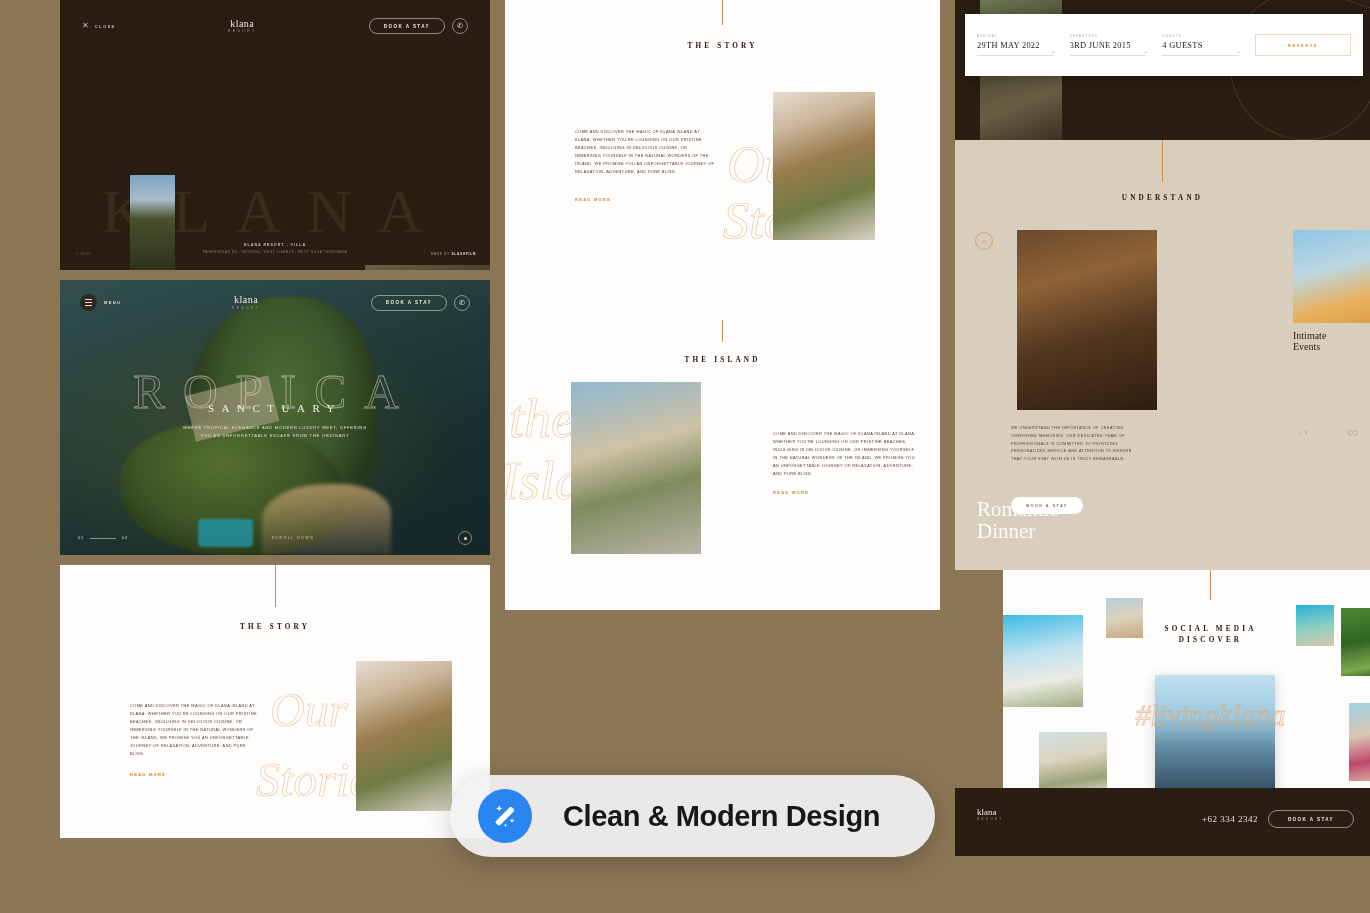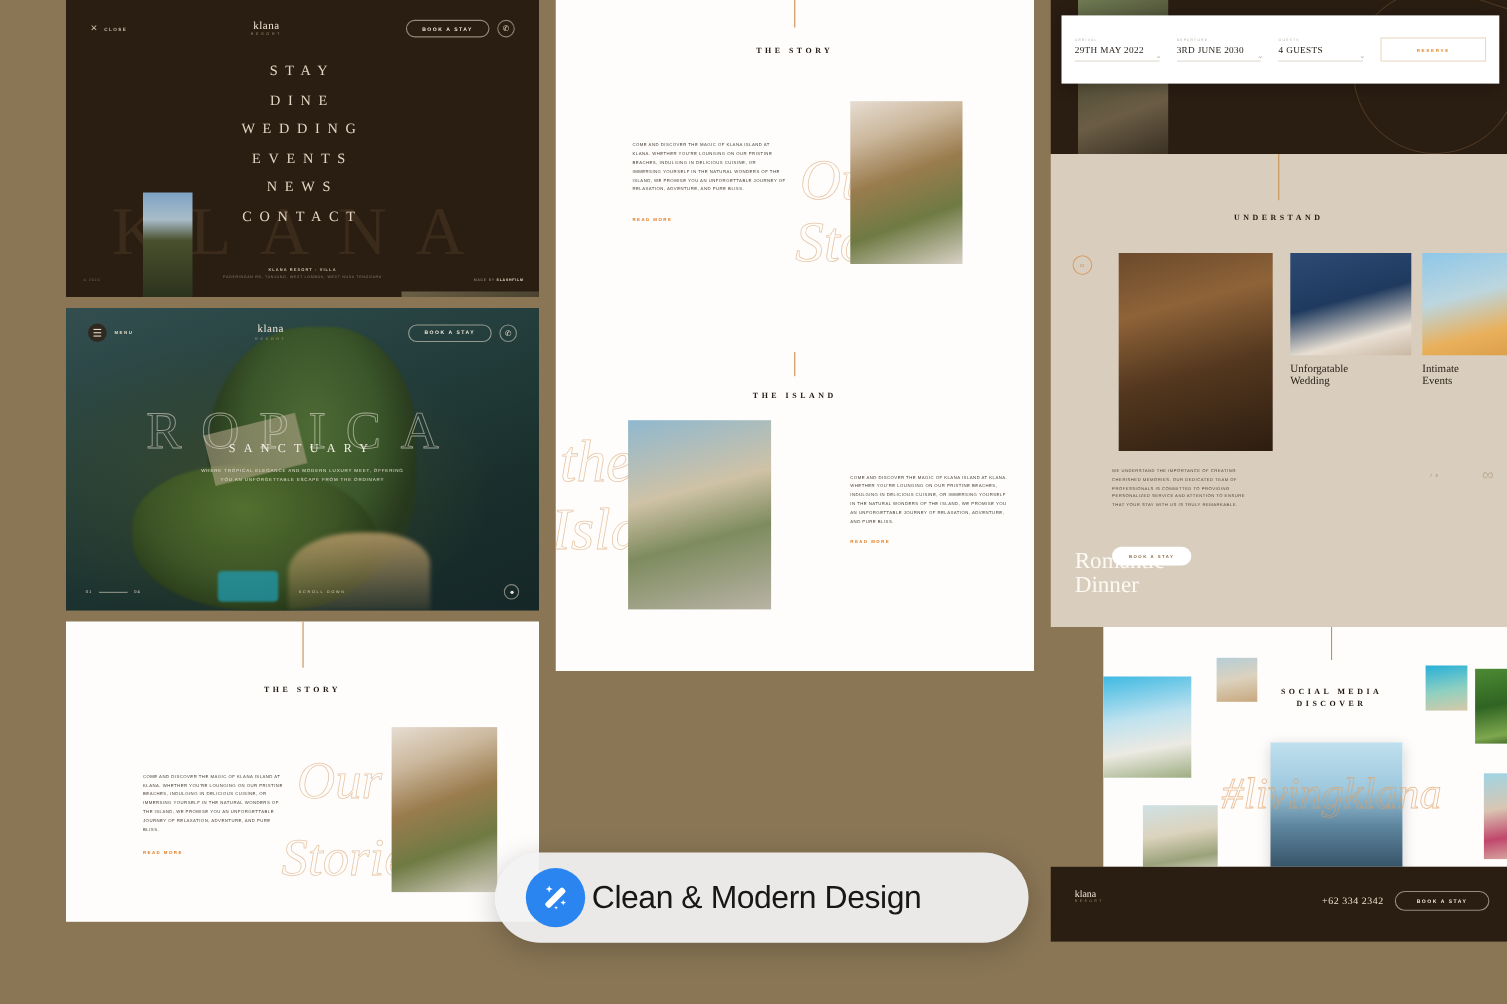--- a/index.html
+++ b/index.html
@@ -268,42 +268,43 @@
     font-size:3.9px; letter-spacing:1.4px; font-weight:700; color:#8d6a42;
     text-transform:uppercase;
   }
   .exp-count { position:absolute; right:62px; top:290px; font-size:4px; letter-spacing:1px; color:#93836f; }
   .exp-inf { position:absolute; right:12px; top:283px; font-size:15px; color:rgba(160,135,105,.45); }
 
   .c-social { background:#fefdfb; height:218px; position:relative;margin-left:48px; }
   .soc { position:absolute; }
   .hash {
     position:absolute; left:50%; top:128px; transform:translateX(-50%);
-    font-family:"Liberation Serif", serif; font-style:italic; font-size:40px;
+    font-family:"Liberation Serif", serif; font-style:italic; font-size:30px;
     color:transparent; -webkit-text-stroke:.8px rgba(224,160,100,.65);
     white-space:nowrap;
   }
 
   .c-foot { background:#2a1d12; height:68px; position:relative; }
   .cf-brand { position:absolute; left:22px; top:20px; }
   .cf-name { font-family:"Liberation Serif", serif; font-size:9px; color:#f1e7d6; line-height:1.05; }
   .cf-sub { font-size:3.2px; letter-spacing:2.2px; color:#9e8f78; }
   .cf-phone {
     position:absolute; right:112px; top:26px;
     font-family:"Liberation Serif", serif; font-size:9px;
     color:#ece1ce; letter-spacing:.5px;
   }
   .cf-btn { position:absolute; right:16px; top:22px; width:86px; height:18px; }
 
   
   .badge {
     position:absolute; left:450px; top:775px; width:485px; height:82px;
     background:rgba(242,242,242,.93); border-radius:44px;
-    display:flex; align-items:center; padding-left:28px; gap:6px;
+    display:flex; align-items:center; padding-left:28px; gap:31px;
     box-shadow:0 6px 26px rgba(0,0,0,.22);
+    font-weight:bold;
   }
   .badge-ic {
     width:54px; height:54px; border-radius:50%; background:#2a85f0;
     display:flex; align-items:center; justify-content:center; flex:0 0 54px;
   }
   .badge-txt { font-size:29px; color:#171717; letter-spacing:-.4px; }
 </style>
 </head>
 <body>
 
@@ -323,28 +324,20 @@
       <div class="brand">
         <div class="brand-name serif">klana</div>
         <div class="brand-sub">RESORT</div>
       </div>
       <div class="top-actions">
         <div class="pillbtn btn-book">BOOK A STAY</div>
         <div class="icon-circle">✆</div>
       </div>
     </div>
 
-    <nav class="menu-nav">
-      <a href="#">STAY</a>
-      <a href="#">DINE</a>
-      <a href="#">WEDDING</a>
-      <a href="#">EVENTS</a>
-      <a href="#">NEWS</a>
-      <a href="#">CONTACT</a>
-    </nav>
 
     <div class="menu-foot">
       <div class="mf1">KLANA RESORT - VILLA</div>
       <div class="mf2">PAGERINGAN RD, TANJUNG, WEST LOMBOK, WEST NUSA TENGGARA</div>
     </div>
     <div class="menu-corner-l">© 2023</div>
     <div class="menu-corner-r">
       <span>MADE BY</span>
       <b>SLASHFILM</b>
     </div>
@@ -433,21 +426,21 @@
     <div class="c-leaf"></div>
     <div class="bookbar">
       <div class="bk-field">
         <div class="bk-lab">ARRIVAL</div>
         <div class="bk-val">29TH MAY 2022</div>
         <div class="bk-rule"></div>
         <div class="bk-chev">⌄</div>
       </div>
       <div class="bk-field">
         <div class="bk-lab">DEPARTURE</div>
-        <div class="bk-val">3RD JUNE 2030</div>
+        <div class="bk-val">3RD JUNE 2015</div>
         <div class="bk-rule"></div>
         <div class="bk-chev">⌄</div>
       </div>
       <div class="bk-field">
         <div class="bk-lab">GUESTS</div>
         <div class="bk-val">4 GUESTS</div>
         <div class="bk-rule"></div>
         <div class="bk-chev">⌄</div>
       </div>
       <div class="bk-reserve">RESERVE</div>
@@ -459,27 +452,20 @@
     <div class="eyebrow" style="margin-top:12px">UNDERSTAND</div>
 
     <div class="exp-circ">01</div>
 
     <div class="exp-main"></div>
     <div class="exp-main-cap">
       <div>Romantic</div>
       <div>Dinner</div>
     </div>
 
-    <div class="exp-card" style="left:218px;top:90px">
-      <div class="thumb" style="background:linear-gradient(165deg,#2d4a74 0%,#1f3a5e 45%,#e8dfd3 78%,#c9b7a2 100%)"></div>
-      <div class="cap">
-        <div>Unforgatable</div>
-        <div>Wedding</div>
-      </div>
-    </div>
 
     <div class="exp-card" style="left:338px;top:90px">
       <div class="thumb" style="background:linear-gradient(165deg,#8ec7e8 0%,#bcd6df 40%,#e9b05c 72%,#d89a45 100%)"></div>
       <div class="cap">
         <div>Intimate</div>
         <div>Events</div>
       </div>
     </div>
 
     <div class="exp-body">WE UNDERSTAND THE IMPORTANCE OF CREATING CHERISHED MEMORIES. OUR DEDICATED TEAM OF PROFESSIONALS IS COMMITTED TO PROVIDING PERSONALIZED SERVICE AND ATTENTION TO ENSURE THAT YOUR STAY WITH US IS TRULY REMARKABLE.</div>

